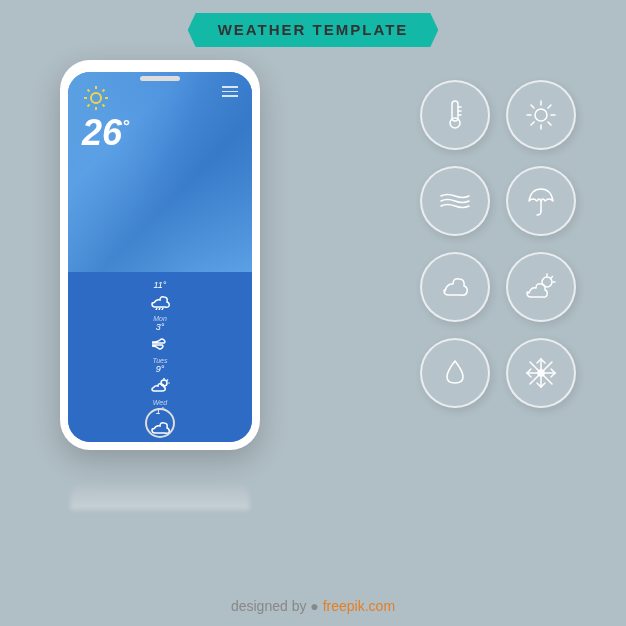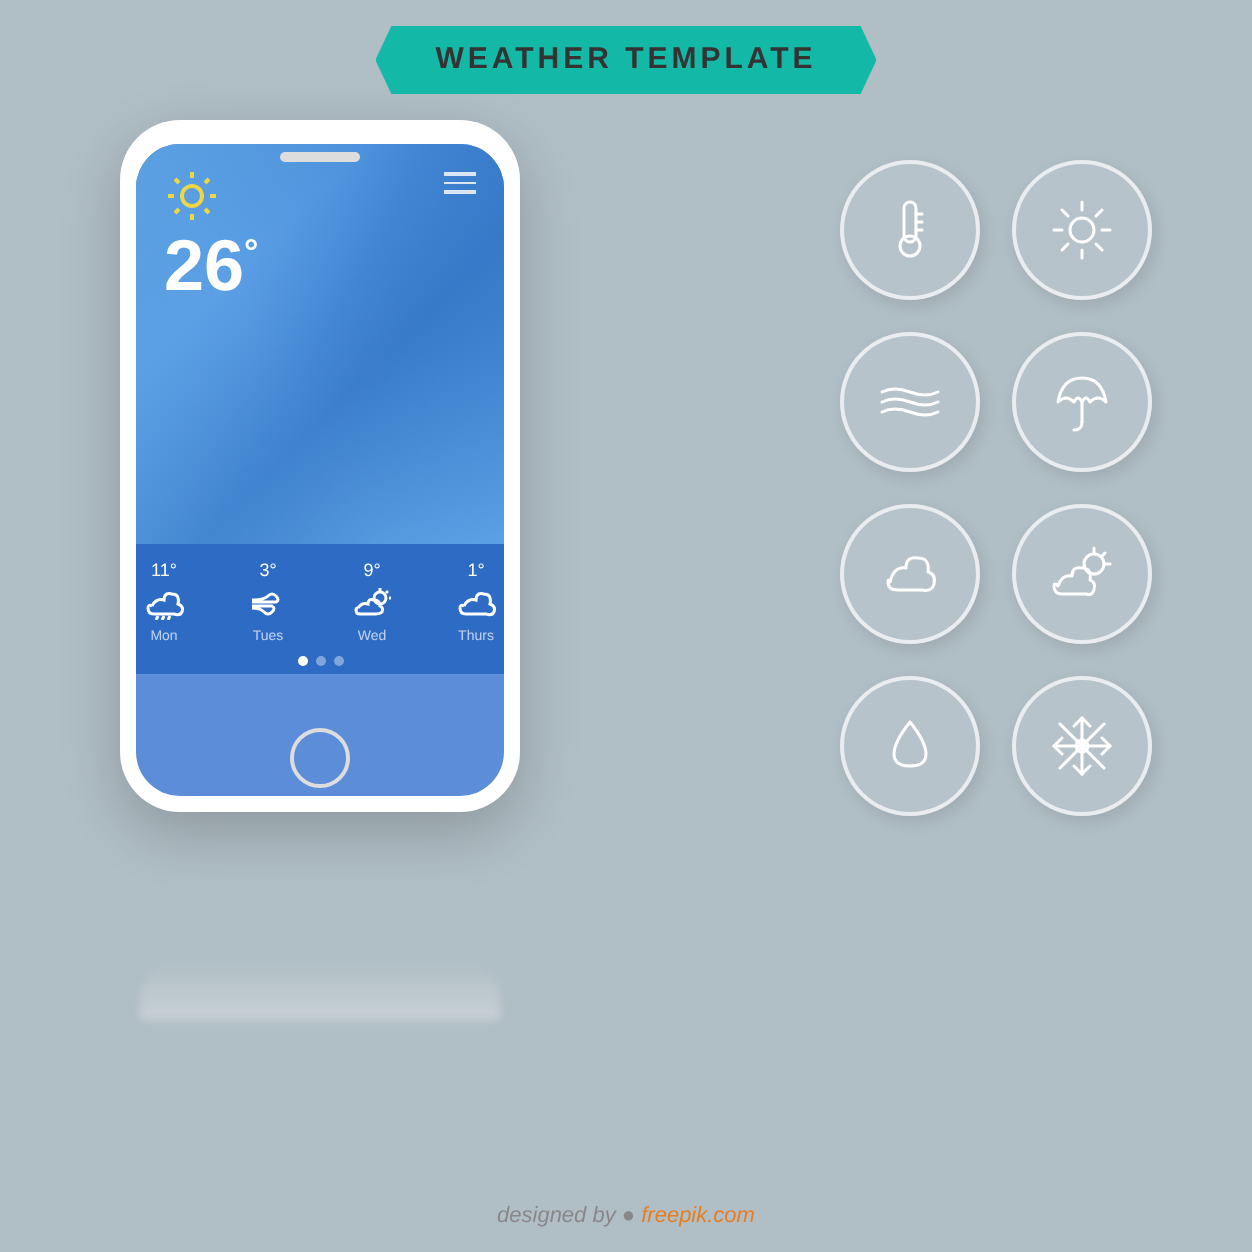--- a/index.html
+++ b/index.html
@@ -46,27 +46,28 @@
     
     .phone-wrapper {
       position: absolute;
       left: 60px;
       top: 60px;
       width: 200px;
       height: 420px;
     }
     .phone {
       width: 200px;
-      height: 346px;
+      height: 390px;
       background: white;
       border-radius: 30px;
       box-shadow: 0 10px 30px rgba(0,0,0,0.2);
       position: relative;
       overflow: hidden;
       padding: 12px 8px 8px;
+      font-style: italic;
     }
     .phone-reflection {
       position: absolute;
       bottom: -30px;
       left: 10px;
       width: 180px;
       height: 30px;
       background: linear-gradient(to bottom, rgba(255,255,255,0.3), transparent);
       border-radius: 0 0 20px 20px;
       transform: scaleY(-1);
@@ -166,21 +167,22 @@
       text-align: center;
       color: rgba(255,255,255,0.8);
       font-size: 9px;
     }
     .forecast-strip {
       background: #2d6bc4;
       padding: 8px 4px 4px;
     }
     .forecast-days {
       display: flex;
-      justify-content: space-between;
+      justify-content: flex-end;
+      flex-direction: column;
     }
     .forecast-day {
       display: flex;
       flex-direction: column;
       align-items: center;
       color: white;
     }
     .forecast-temp {
       font-size: 9px;
       margin-bottom: 4px;
@@ -239,23 +241,22 @@
       stroke-linecap: round;
       stroke-linejoin: round;
     }
 
     
     .footer-text {
       position: absolute;
       bottom: 12px;
       left: 0; right: 0;
       text-align: center;
-      font-size: 11px;
+      font-size: 14px;
       color: #888;
-      font-style: italic;
     }
     .footer-text span {
       color: #e67e22;
     }
   </style>
 </head>
 <body>
 
 <div class="banner">
   <div class="banner-ribbon">

